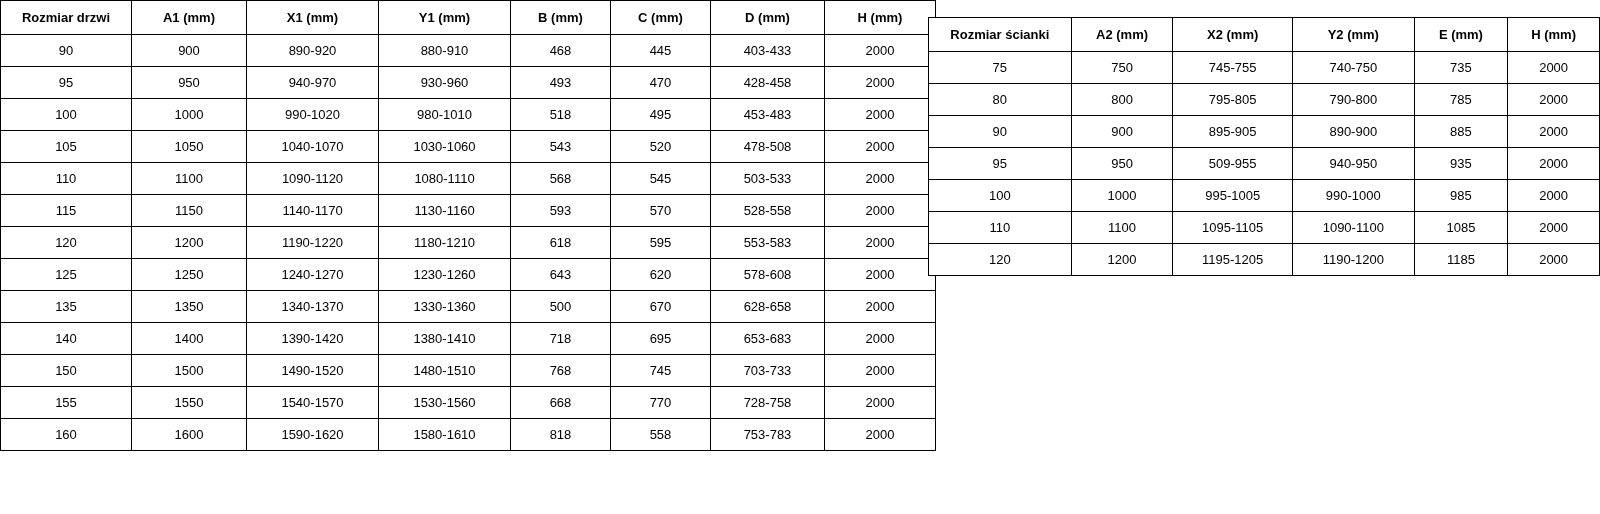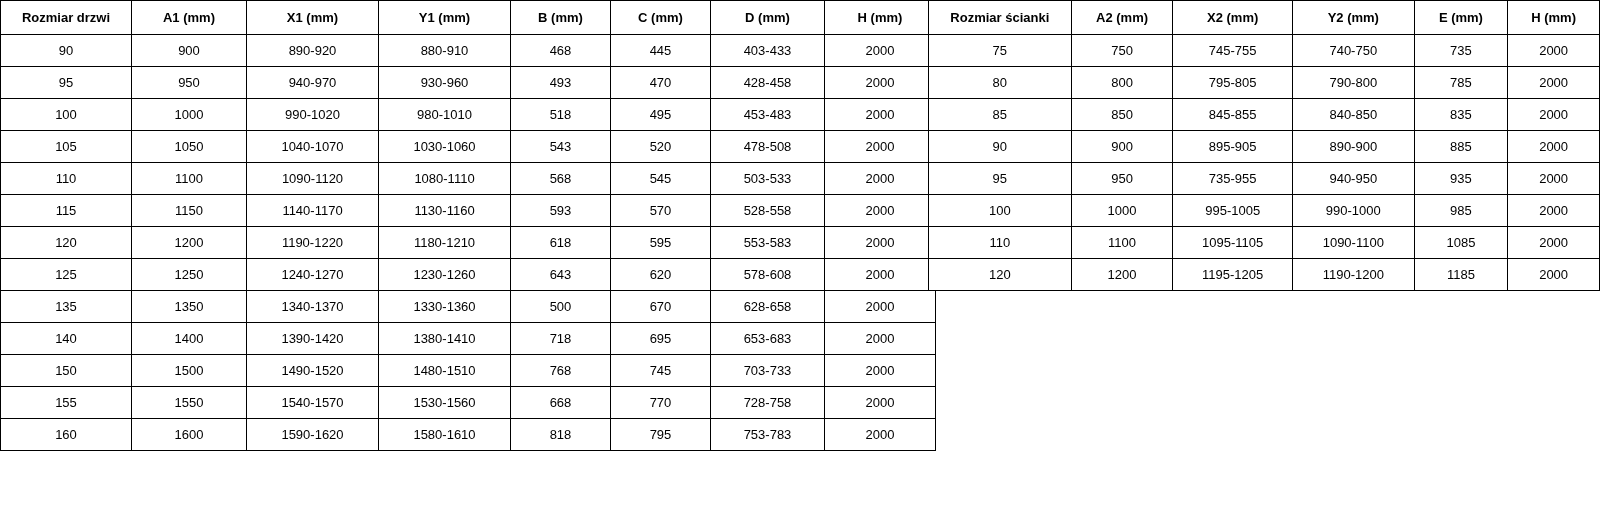--- a/index.html
+++ b/index.html
@@ -17,21 +17,21 @@
   .page {
     position: relative;
     width: 1600px;
     height: 514px;
   }
   .table-wrap {
     position: absolute;
     top: 0;
   }
   #doors-wrap { left: 0; top: 0; }
-  #walls-wrap { left: 928px; top: 0; }
+  #walls-wrap { left: 928px; top: 17px; }
 
   table.spec {
     border-collapse: collapse;
     table-layout: fixed;
     background: #ffffff;
   }
   table.spec th,
   table.spec td {
     border: 1px solid #000000;
     text-align: center;
@@ -219,21 +219,21 @@
           <td>770</td>
           <td>728-758</td>
           <td>2000</td>
         </tr>
         <tr>
           <td>160</td>
           <td>1600</td>
           <td>1590-1620</td>
           <td>1580-1610</td>
           <td>818</td>
-          <td>795</td>
+          <td>558</td>
           <td>753-783</td>
           <td>2000</td>
         </tr>
       </tbody>
     </table>
   </div>
 
   <div class="table-wrap" id="walls-wrap">
     <table class="spec" id="walls-table">
       <colgroup>
@@ -265,39 +265,31 @@
         </tr>
         <tr>
           <td>80</td>
           <td>800</td>
           <td>795-805</td>
           <td>790-800</td>
           <td>785</td>
           <td>2000</td>
         </tr>
         <tr>
-          <td>85</td>
-          <td>850</td>
-          <td>845-855</td>
-          <td>840-850</td>
-          <td>835</td>
-          <td>2000</td>
-        </tr>
-        <tr>
           <td>90</td>
           <td>900</td>
           <td>895-905</td>
           <td>890-900</td>
           <td>885</td>
           <td>2000</td>
         </tr>
         <tr>
           <td>95</td>
           <td>950</td>
-          <td>735-955</td>
+          <td>509-955</td>
           <td>940-950</td>
           <td>935</td>
           <td>2000</td>
         </tr>
         <tr>
           <td>100</td>
           <td>1000</td>
           <td>995-1005</td>
           <td>990-1000</td>
           <td>985</td>

